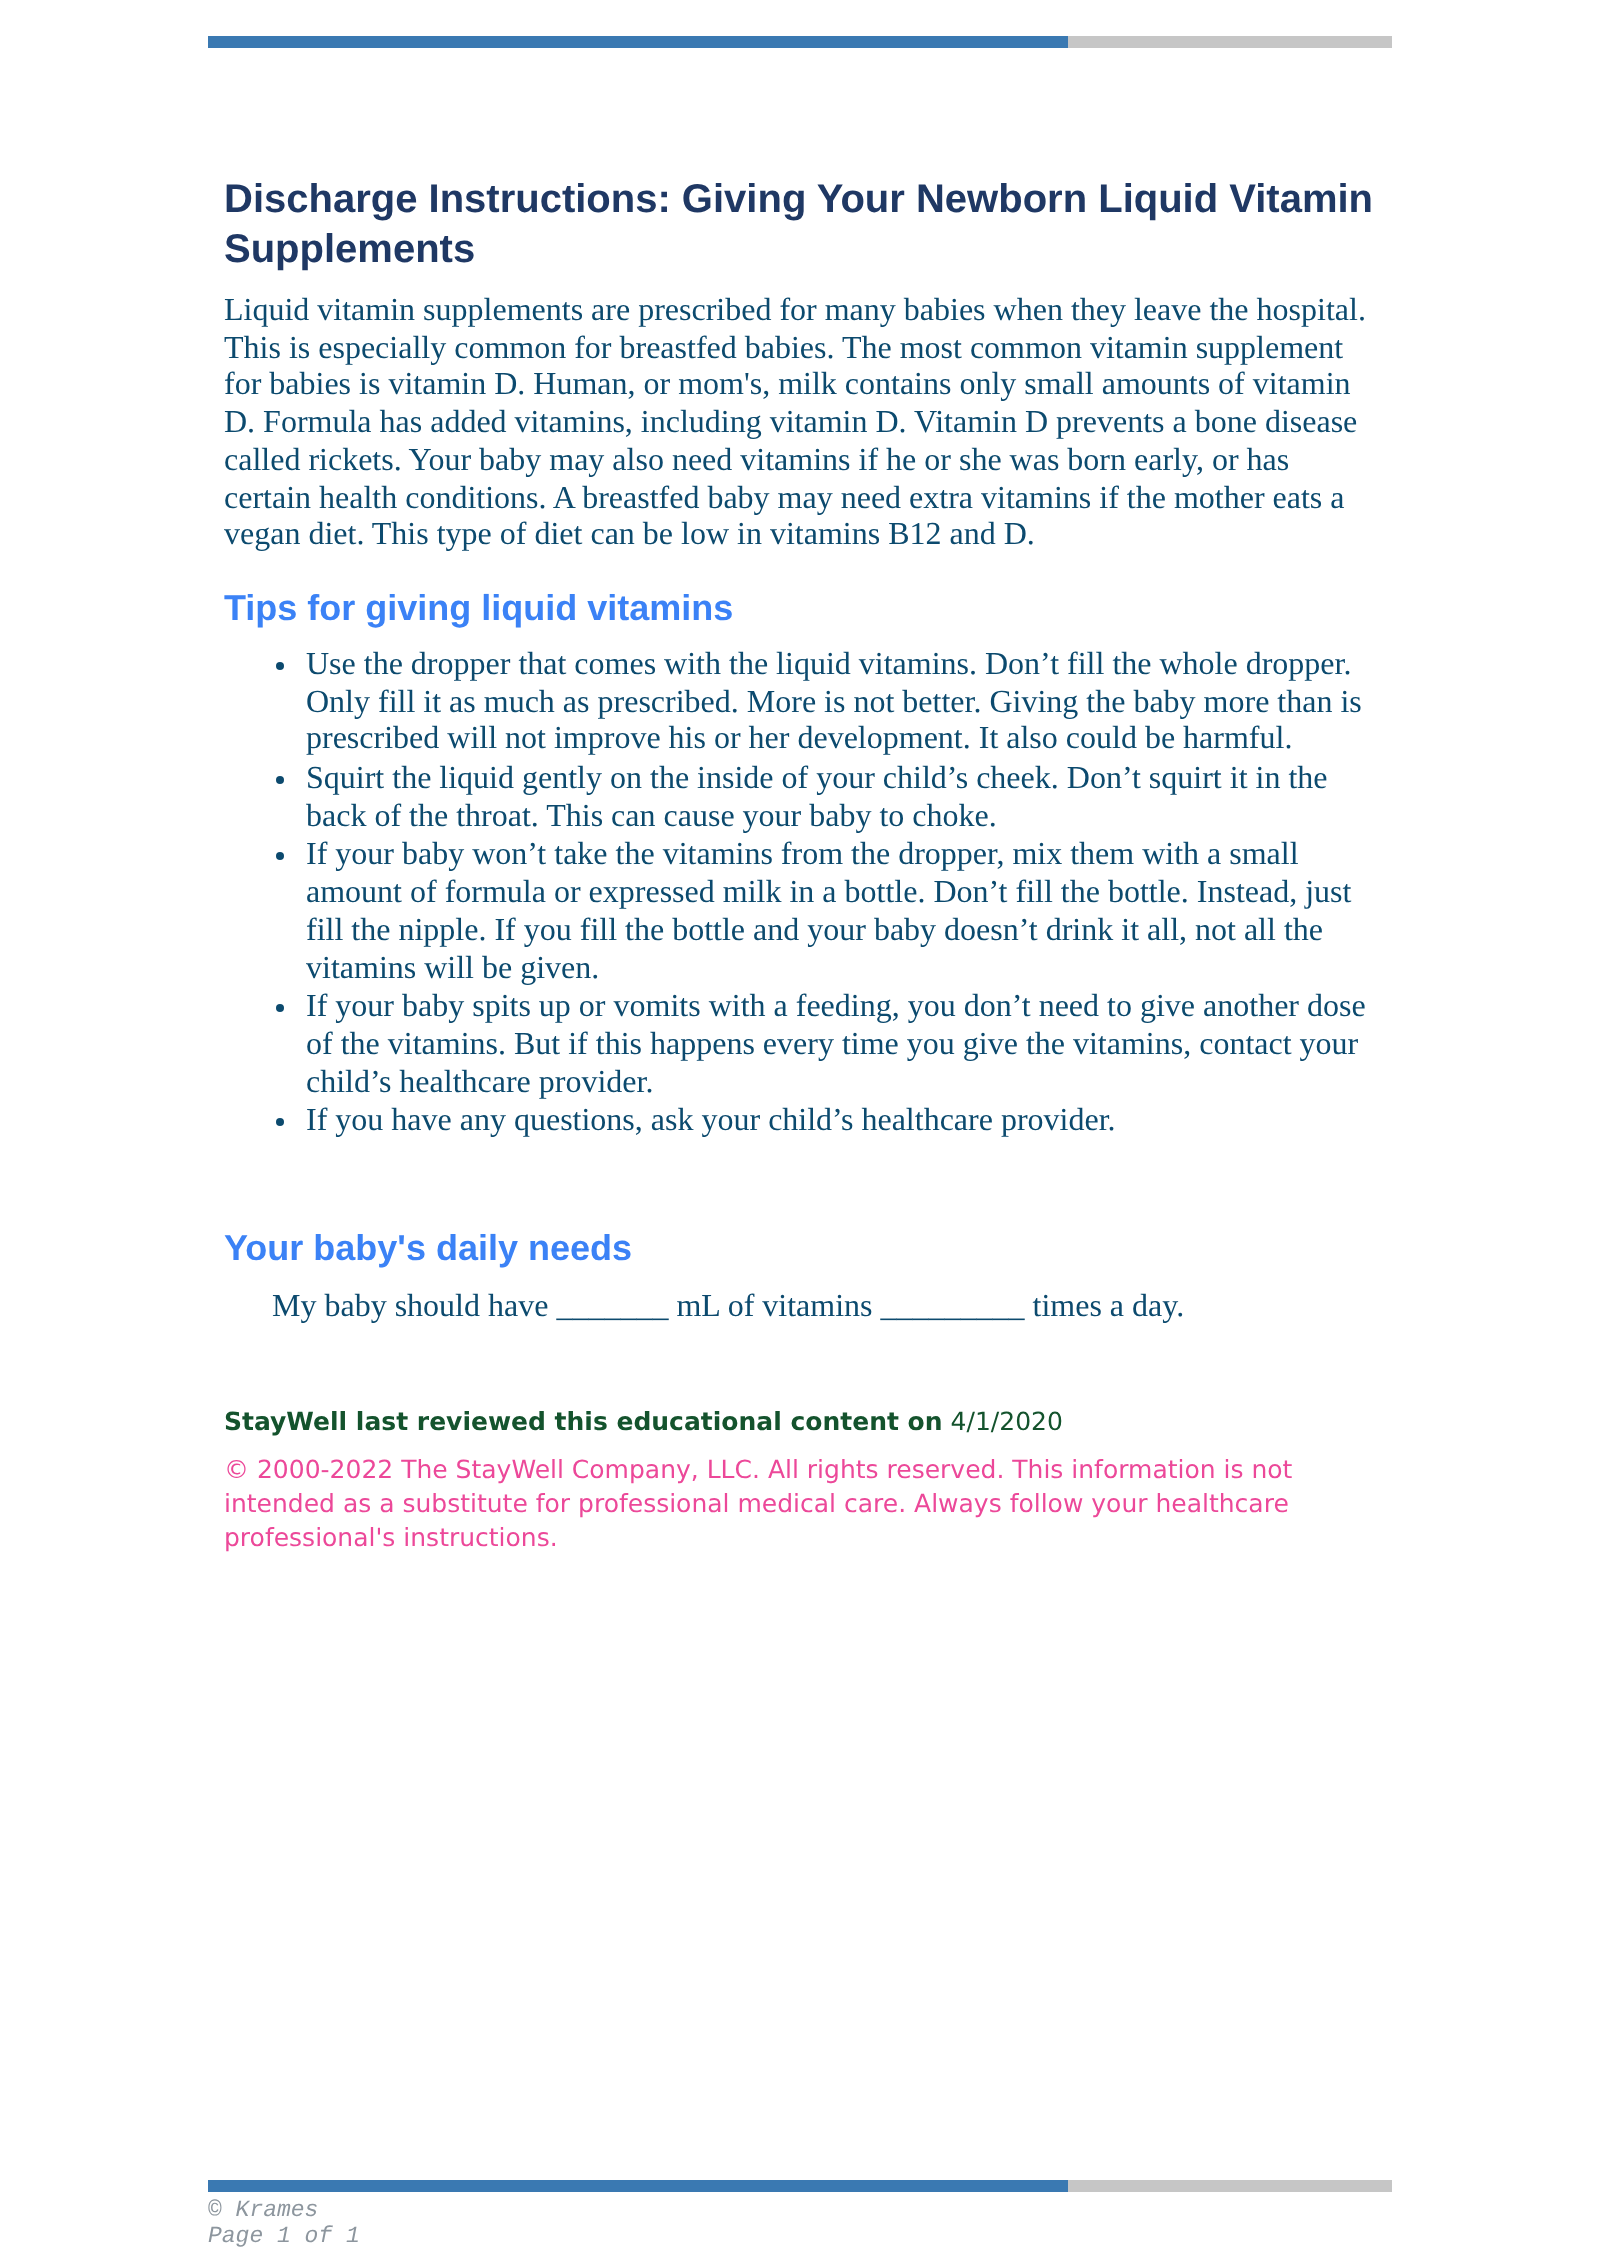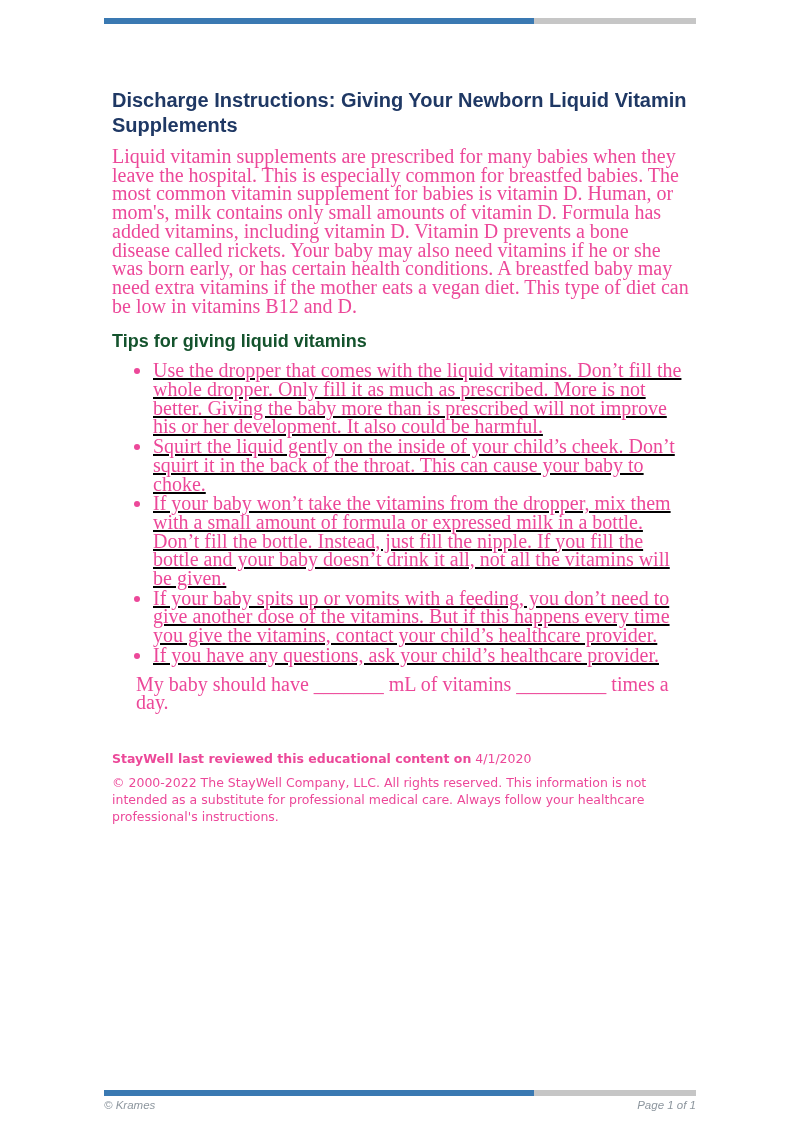--- a/index.html
+++ b/index.html
@@ -31,67 +31,67 @@
     margin: 0 0 9px 0;
     font-family: "Liberation Sans", sans-serif;
     font-weight: 700;
     font-size: 20px;
     line-height: 25px;
     color: #1f3864;
   }
   p.body-text, li.bullet-item {
     margin: 0 0 10px 0;
     font-family: "Liberation Serif", serif;
-    font-size: 20px;
+    font-size: 16px;
     line-height: 18.7px;
-    color: #ec4899;
+    color: #0c4a6e;
   }
   h2.section-heading {
     margin: 15px 0 9px 0;
     font-family: "Liberation Sans", sans-serif;
     font-weight: 700;
     font-size: 18px;
     line-height: 22px;
-    color: #14532d;
+    color: #3b82f6;
   }
   h2.section-heading.gap-large { margin-top: 42px; }
   ul.bullet-list {
     margin: 0 0 10px 0;
     padding: 0 0 0 41px;
     list-style-type: disc;
-    text-decoration: underline;
   }
   li.bullet-item { margin: 0 0 1px 0; }
   p.fill-line { margin-top: 10px; margin-left: 24px; }
   .reviewed-line {
     margin-top: 38px;
     font-family: "DejaVu Sans", sans-serif;
     font-size: 12.5px;
     line-height: 17px;
-    color: #ec4899;
+    color: #14532d;
   }
   .reviewed-line .reviewed-label { font-weight: 700; }
   p.copyright-text {
     margin: 7px 0 0 0;
     font-family: "DejaVu Sans", sans-serif;
     font-size: 12.5px;
     line-height: 17px;
     color: #ec4899;
   }
   .footer-row {
     position: absolute;
     left: 104px;
     width: 592px;
     top: 1099px;
     display: flex;
     justify-content: space-between;
-    font-family: Liberation Sans, sans-serif;
+    font-family: Liberation Mono, monospace;
     font-style: italic;
     font-size: 11.5px;
     color: #8d969e;
+    flex-direction: column;
   }
 </style>
 </head>
 <body>
 
 <div class="page">
 
   <div class="rule rule-top">
     <div class="rule-blue"></div>
   </div>
@@ -105,20 +105,21 @@
     <h2 class="section-heading">Tips for giving liquid vitamins</h2>
 
     <ul class="bullet-list">
       <li class="bullet-item">Use the dropper that comes with the liquid vitamins. Don’t fill the whole dropper. Only fill it as much as prescribed. More is not better. Giving the baby more than is prescribed will not improve his or her development. It also could be harmful.</li>
       <li class="bullet-item">Squirt the liquid gently on the inside of your child’s cheek. Don’t squirt it in the back of the throat. This can cause your baby to choke.</li>
       <li class="bullet-item">If your baby won’t take the vitamins from the dropper, mix them with a small amount of formula or expressed milk in a bottle. Don’t fill the bottle. Instead, just fill the nipple. If you fill the bottle and your baby doesn’t drink it all, not all the vitamins will be given.</li>
       <li class="bullet-item">If your baby spits up or vomits with a feeding, you don’t need to give another dose of the vitamins. But if this happens every time you give the vitamins, contact your child’s healthcare provider.</li>
       <li class="bullet-item">If you have any questions, ask your child’s healthcare provider.</li>
     </ul>
 
+    <h2 class="section-heading gap-large">Your baby's daily needs</h2>
 
 
     <p class="body-text fill-line">My baby should have _______ mL of vitamins _________ times a day.</p>
 
     <div class="reviewed-line">
       <span class="reviewed-label">StayWell last reviewed this educational content on</span>
       <span class="reviewed-date">4/1/2020</span>
     </div>
 
     <p class="copyright-text">© 2000-2022 The StayWell Company, LLC. All rights reserved. This information is not intended as a substitute for professional medical care. Always follow your healthcare professional's instructions.</p>

